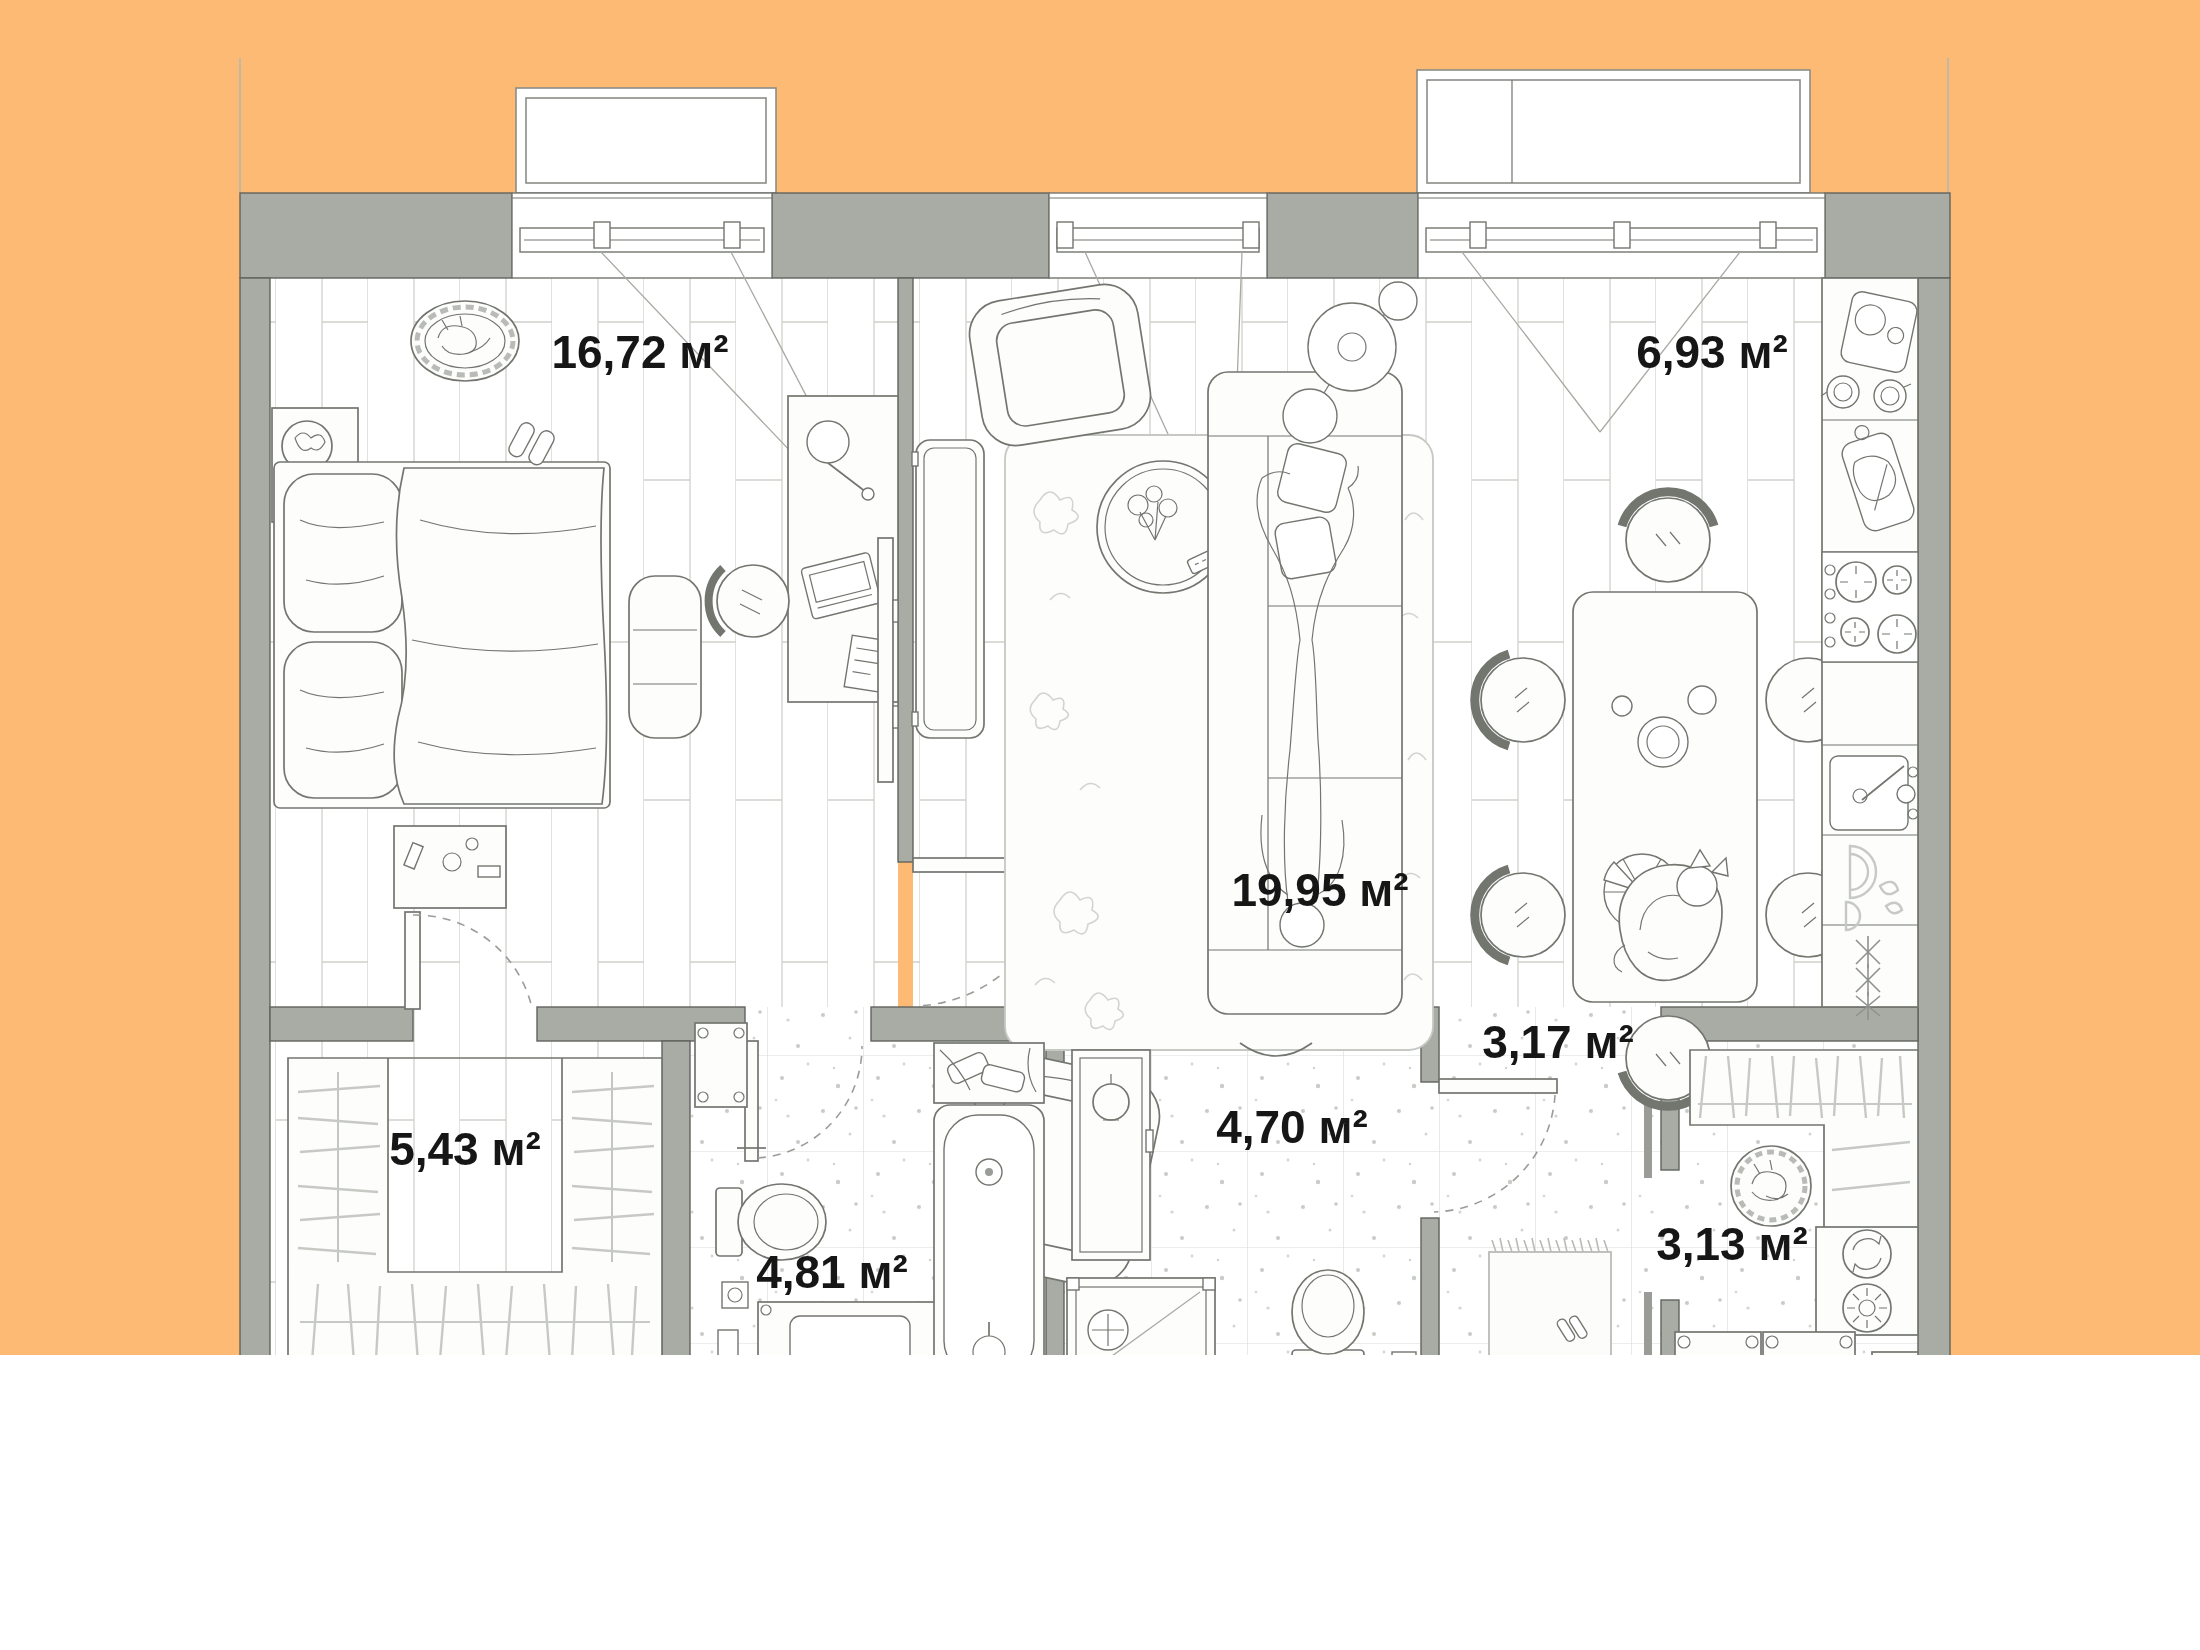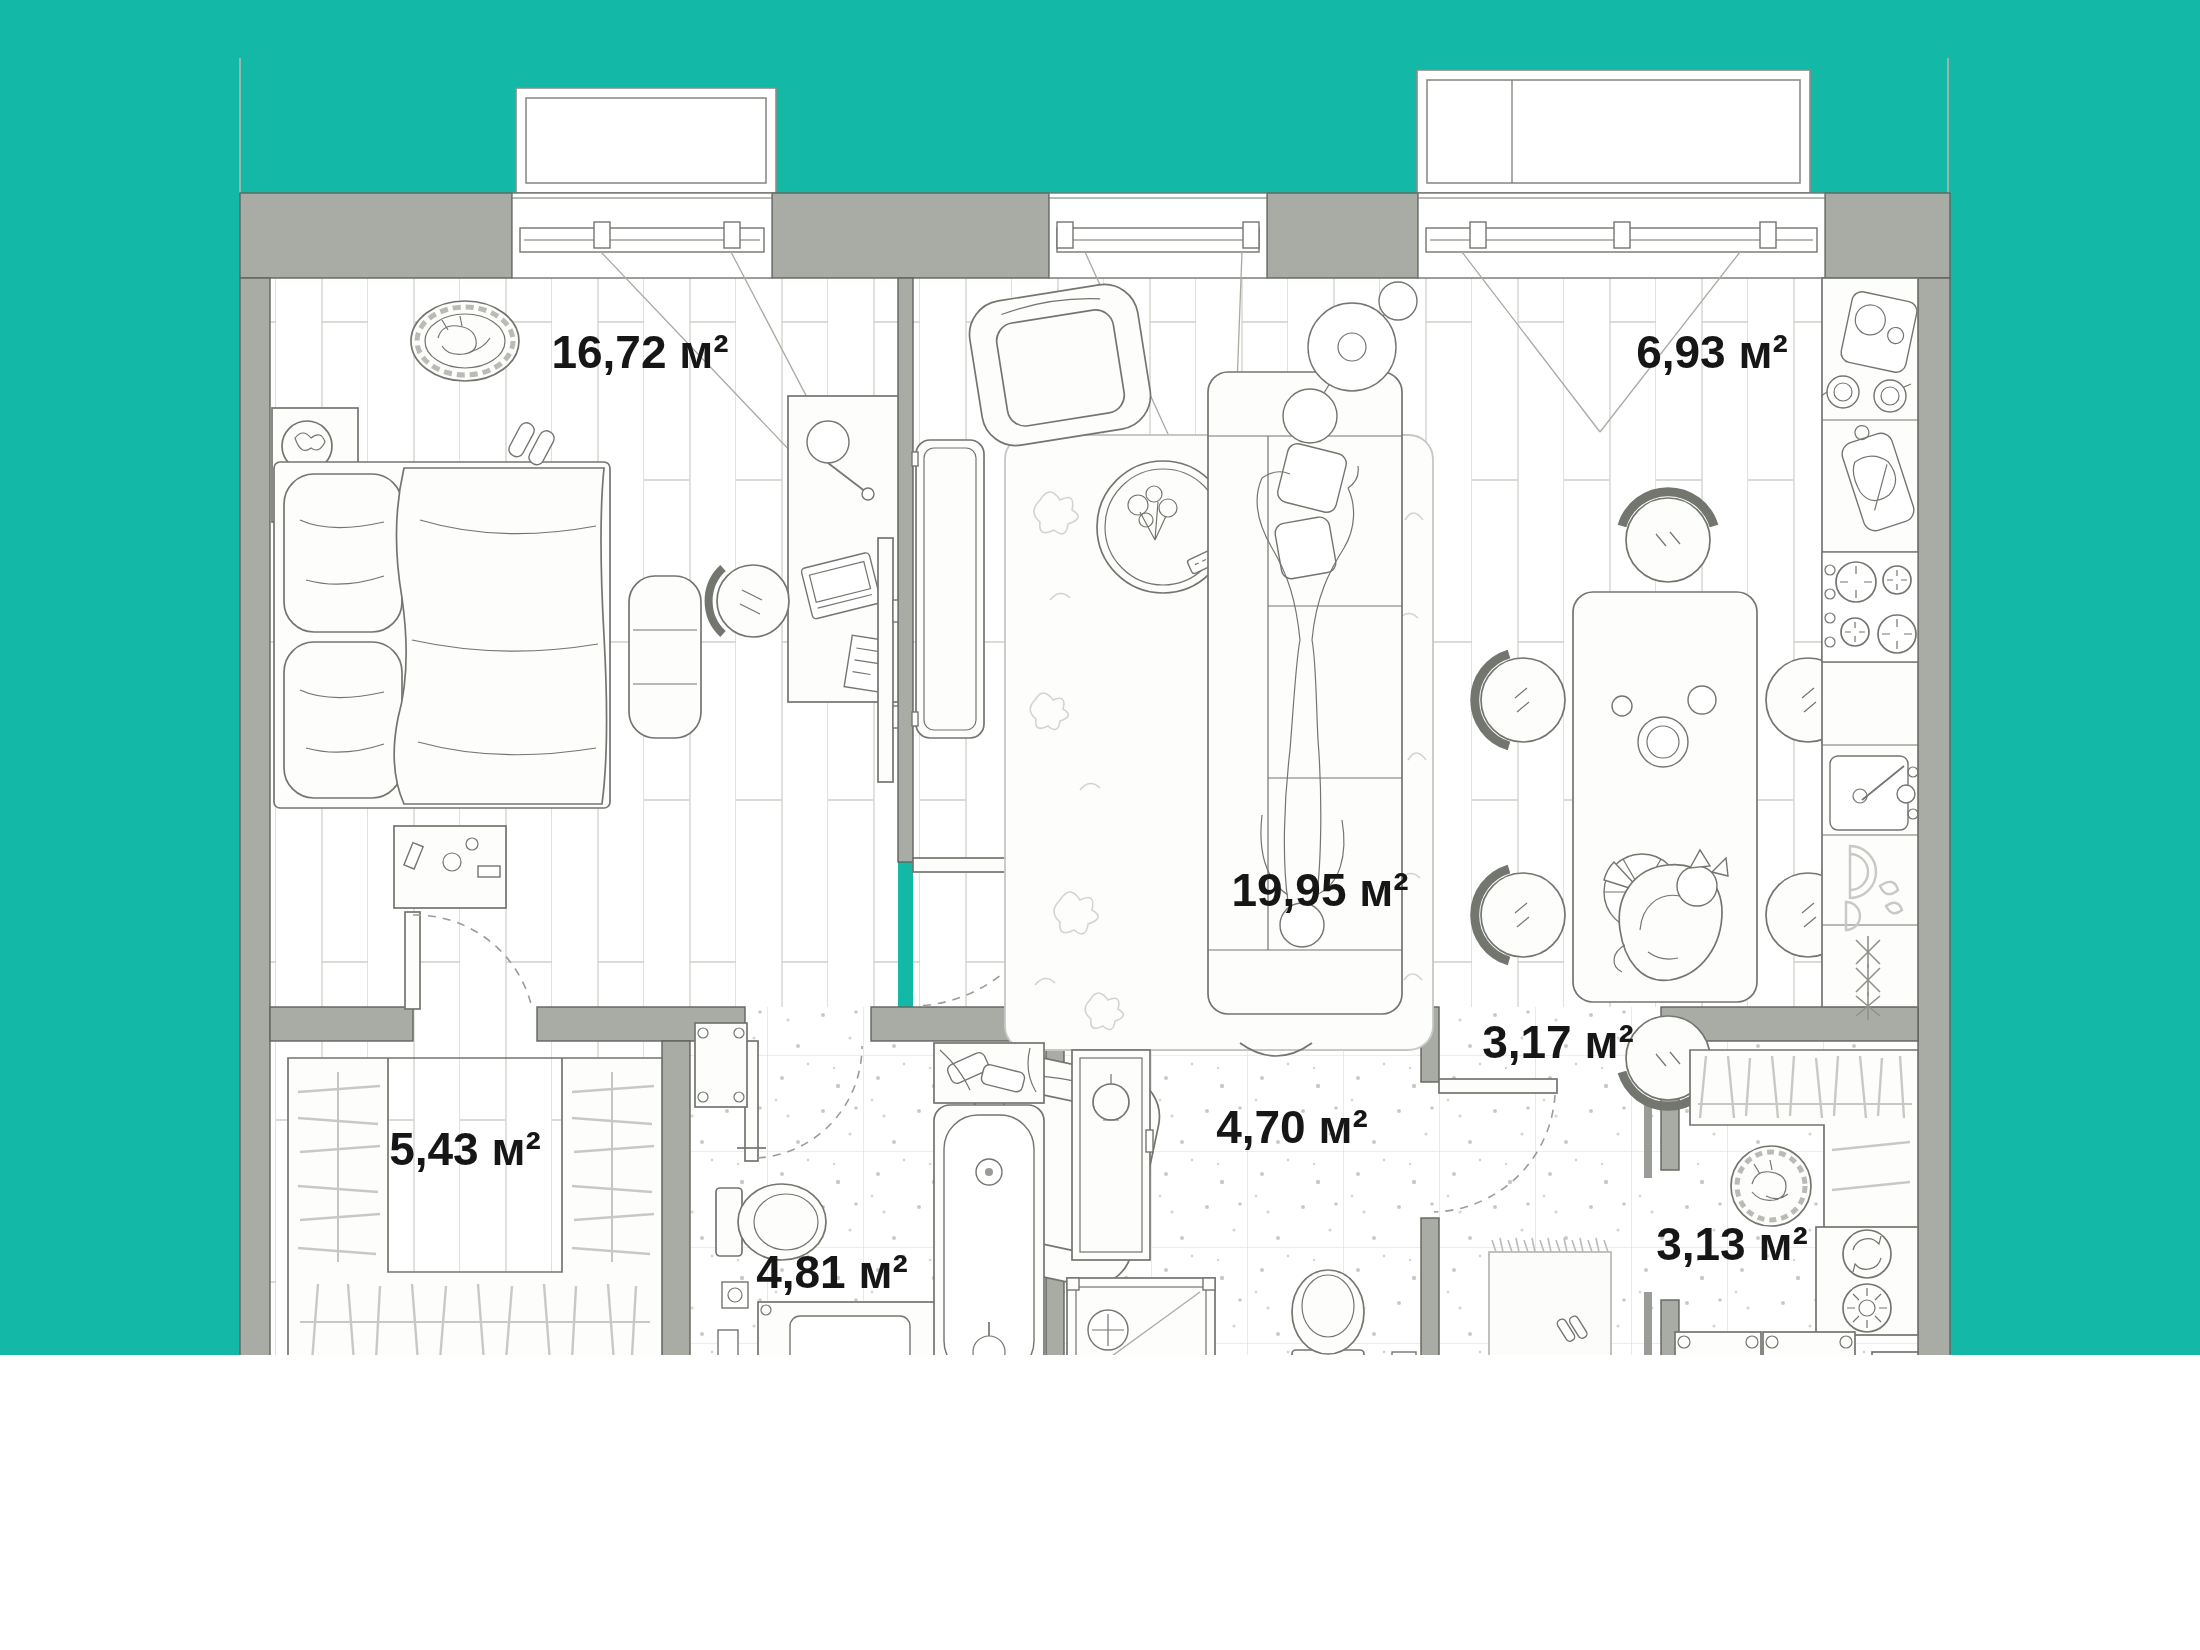--- a/index.html
+++ b/index.html
@@ -1,16 +1,16 @@
 <!DOCTYPE html>
 <html><head>
 <meta charset="utf-8">
 <style>
   html,body{margin:0;padding:0;background:#ffffff;}
-  .stage{position:relative;width:2200px;height:1355px;background:#14b8a6;overflow:hidden;}
+  .stage{position:relative;width:2200px;height:1355px;background:#fdba74;overflow:hidden;}
   svg{display:block;}
   .w  {fill:#a9aca4;stroke:#61645e;stroke-width:1.4;}
   .fw {fill:#fdfdfc;stroke:#73766f;stroke-width:1.7;}
   .fw2{fill:#ffffff;stroke:#73766f;stroke-width:1.4;}
   .fn {fill:none;stroke:#73766f;stroke-width:1.7;}
   .fnl{fill:none;stroke:#73766f;stroke-width:1.2;}
   .fl {fill:none;stroke:#c7cac4;stroke-width:2.4;}
   .rl {fill:none;stroke:#b5b8b2;stroke-width:1.6;}
   .fd {fill:none;stroke:#9a9d97;stroke-width:1.6;stroke-dasharray:8 7;}
   .ind{fill:none;stroke:#a8aba3;stroke-width:1.3;}

